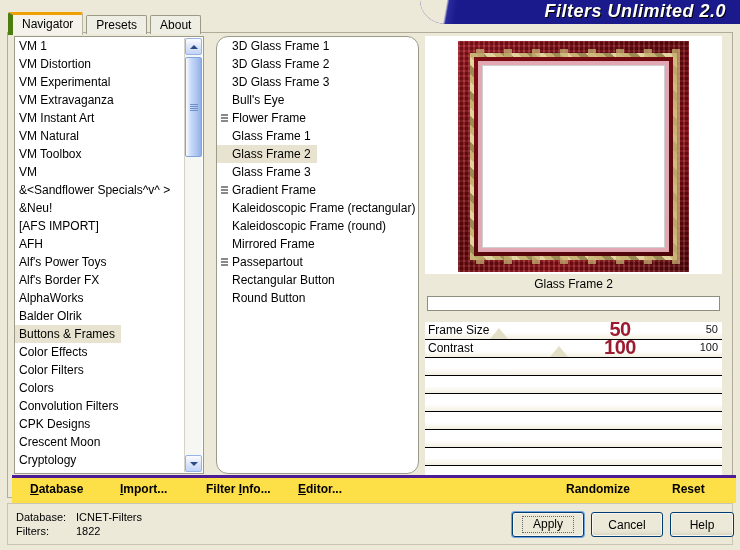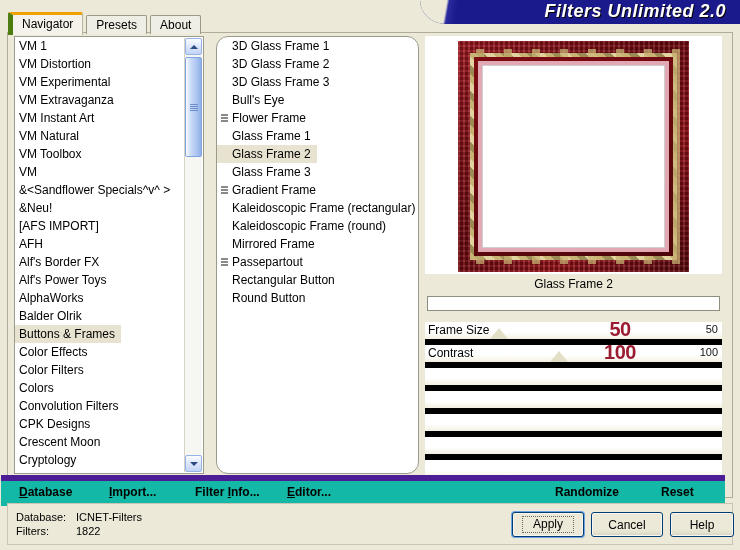--- a/index.html
+++ b/index.html
@@ -83,34 +83,34 @@
   .frame-pink{position:absolute;left:20px;top:20px;right:20px;bottom:20px;background:#e2a9b4;}
   .frame-white{position:absolute;left:24px;top:24px;right:24px;bottom:24px;background:#fff;
      box-shadow:inset 0 0 0 1px #cfcfcf;}
 
   
   .ctrl{position:absolute;left:425px;top:274px;width:297px;height:200px;background:#ece9d8;}
   .ctrl-title{height:20px;line-height:20px;text-align:center;font-size:12px;background:#ece9d8;}
   .ctrl-input{margin:2px 2px 0 2px;height:13px;background:#fff;border:1px solid #8f8f7f;
        box-shadow:inset 1px 1px 0 #fff;}
   .slider-area{position:absolute;left:0;top:48px;width:297px;}
-  .srow{position:relative;height:17px;border-bottom:6px solid #000000;background:#ffffff;}
+  .srow{position:relative;height:17px;border-bottom:1px solid #000000;background:#ffffff;}
   .srow .track{position:absolute;left:0;top:0;right:0;height:17px;
        background:linear-gradient(to bottom,#fff 0 60%,#f3f0e2);}
   .srow .handle{position:absolute;top:6px;width:0;height:0;
        border-left:9px solid transparent;border-right:9px solid transparent;
        border-bottom:11px solid #e3dec6;}
   .srow .slabel{position:absolute;left:3px;top:1px;font-size:12px;color:#000;z-index:3;}
   .srow .bigval{position:absolute;left:150px;top:-4px;width:90px;text-align:center;
        font-size:20px;font-weight:bold;color:#9b1b30;z-index:3;letter-spacing:-.5px;}
   .srow .smallval{position:absolute;right:4px;top:1px;font-size:11px;color:#111;z-index:3;}
 
   
-  .toolbar{position:absolute;left:1px;top:475px;width:724px;height:25px;background:#14b8a6;
-       border-top:6px solid #4c1d95;}
+  .toolbar{position:absolute;left:12px;top:475px;width:724px;height:25px;background:#fde047;
+       border-top:3px solid #4c1d95;}
   .tb-item{position:absolute;top:4px;font-size:12px;font-weight:bold;color:#000;}
   .tb-item u{text-decoration:underline;}
 
   
   .statusbar{position:absolute;left:7px;top:503px;width:726px;height:42px;background:#ece9d8;
        border:1px solid #c9c5b2;box-sizing:border-box;text-align:center;}
   .st-line{position:absolute;font-size:11px;color:#000;}
   .btn{position:absolute;height:23px;background:#ece9d8;border:1px solid #003c74;
        border-radius:3px;font-size:12px;font-family:"Liberation Sans",sans-serif;
        box-shadow:inset 0 0 0 1px #f7f6ef, inset 0 -6px 6px -6px #b9b5a3;
@@ -170,24 +170,24 @@
         <div class="lrow">
           <span>&amp;Neu!</span>
         </div>
         <div class="lrow">
           <span>[AFS IMPORT]</span>
         </div>
         <div class="lrow">
           <span>AFH</span>
         </div>
         <div class="lrow">
+          <span>Alf's Power Toys</span>
+        </div>
+        <div class="lrow">
           <span>Alf's Border FX</span>
-        </div>
-        <div class="lrow">
-          <span>Alf's Power Toys</span>
         </div>
         <div class="lrow">
           <span>AlphaWorks</span>
         </div>
         <div class="lrow">
           <span>Balder Olrik</span>
         </div>
         <div class="lrow sel" style="width: fit-content; padding-right: 6px;">
           <span>Buttons &amp; Frames</span>
         </div>

